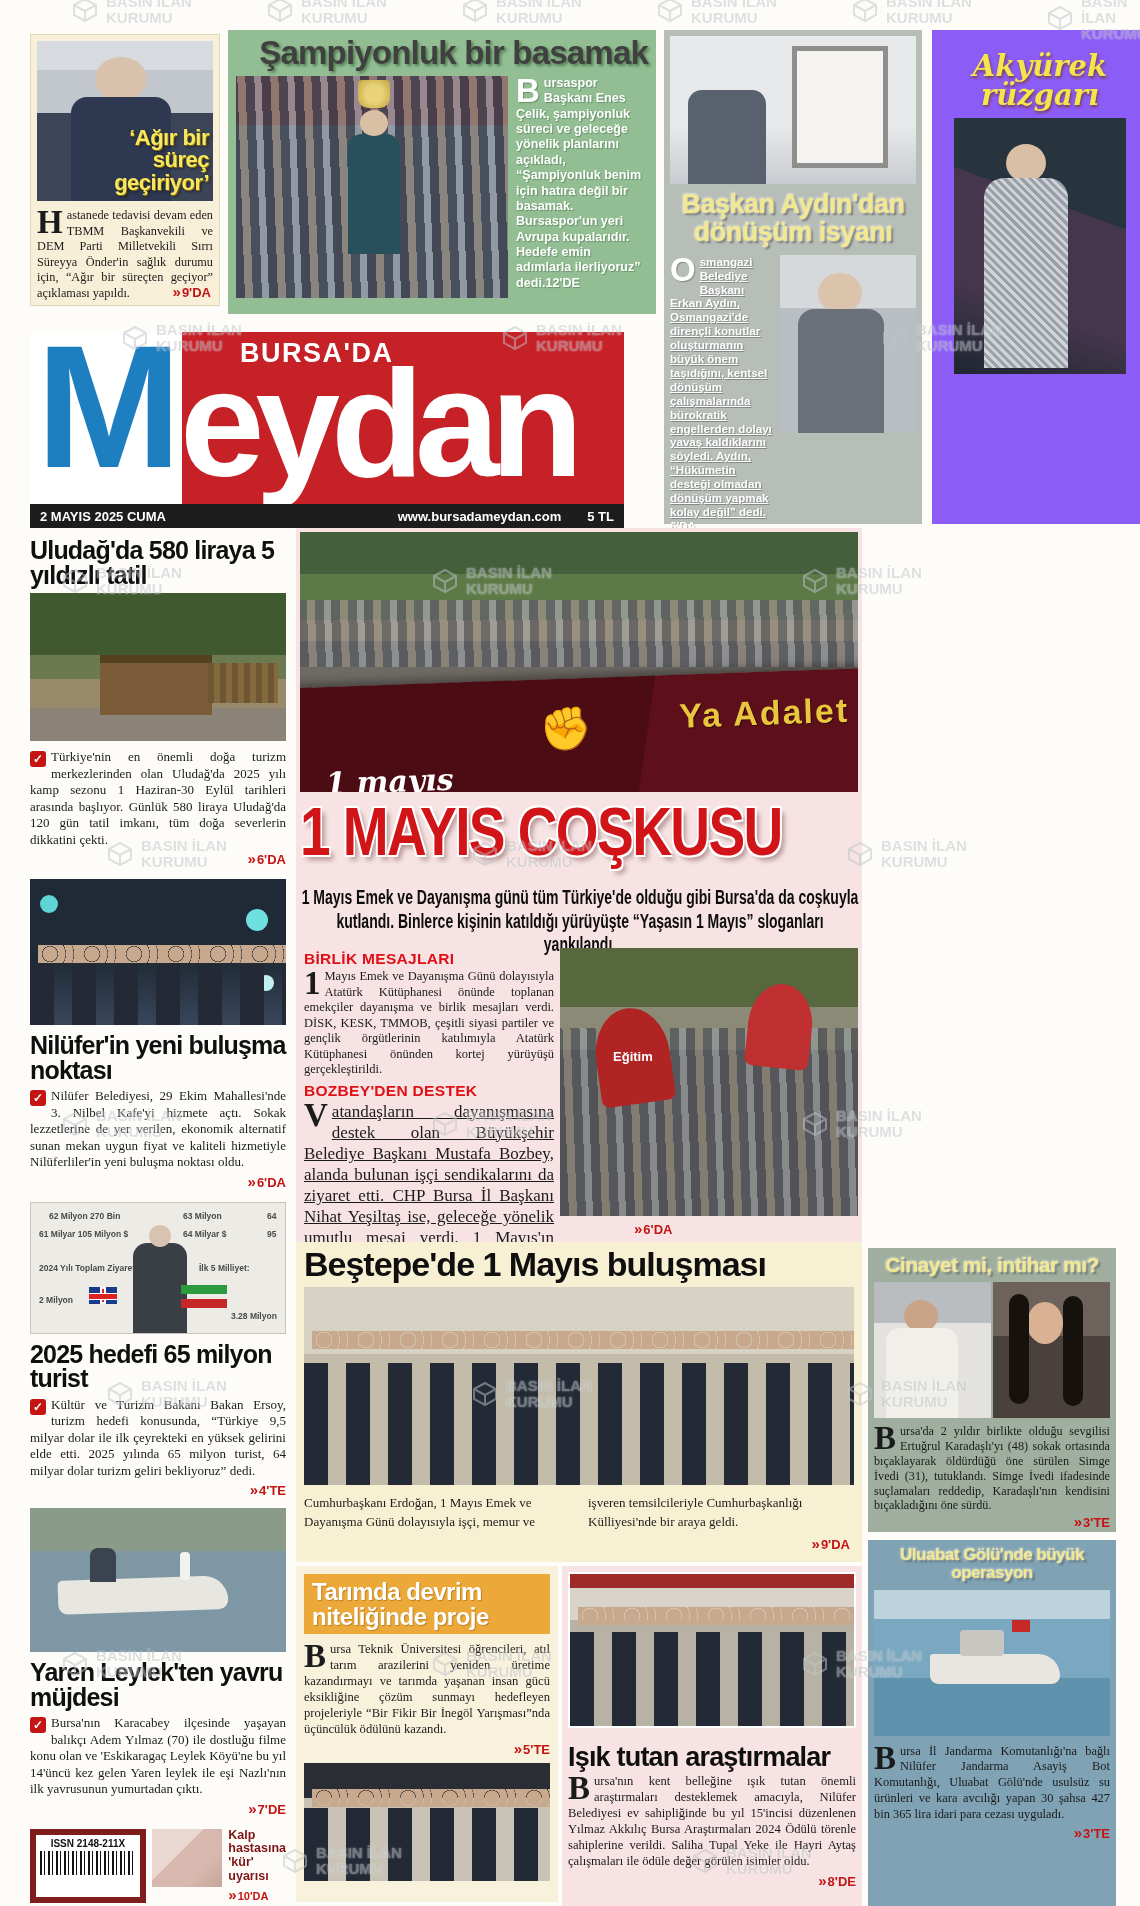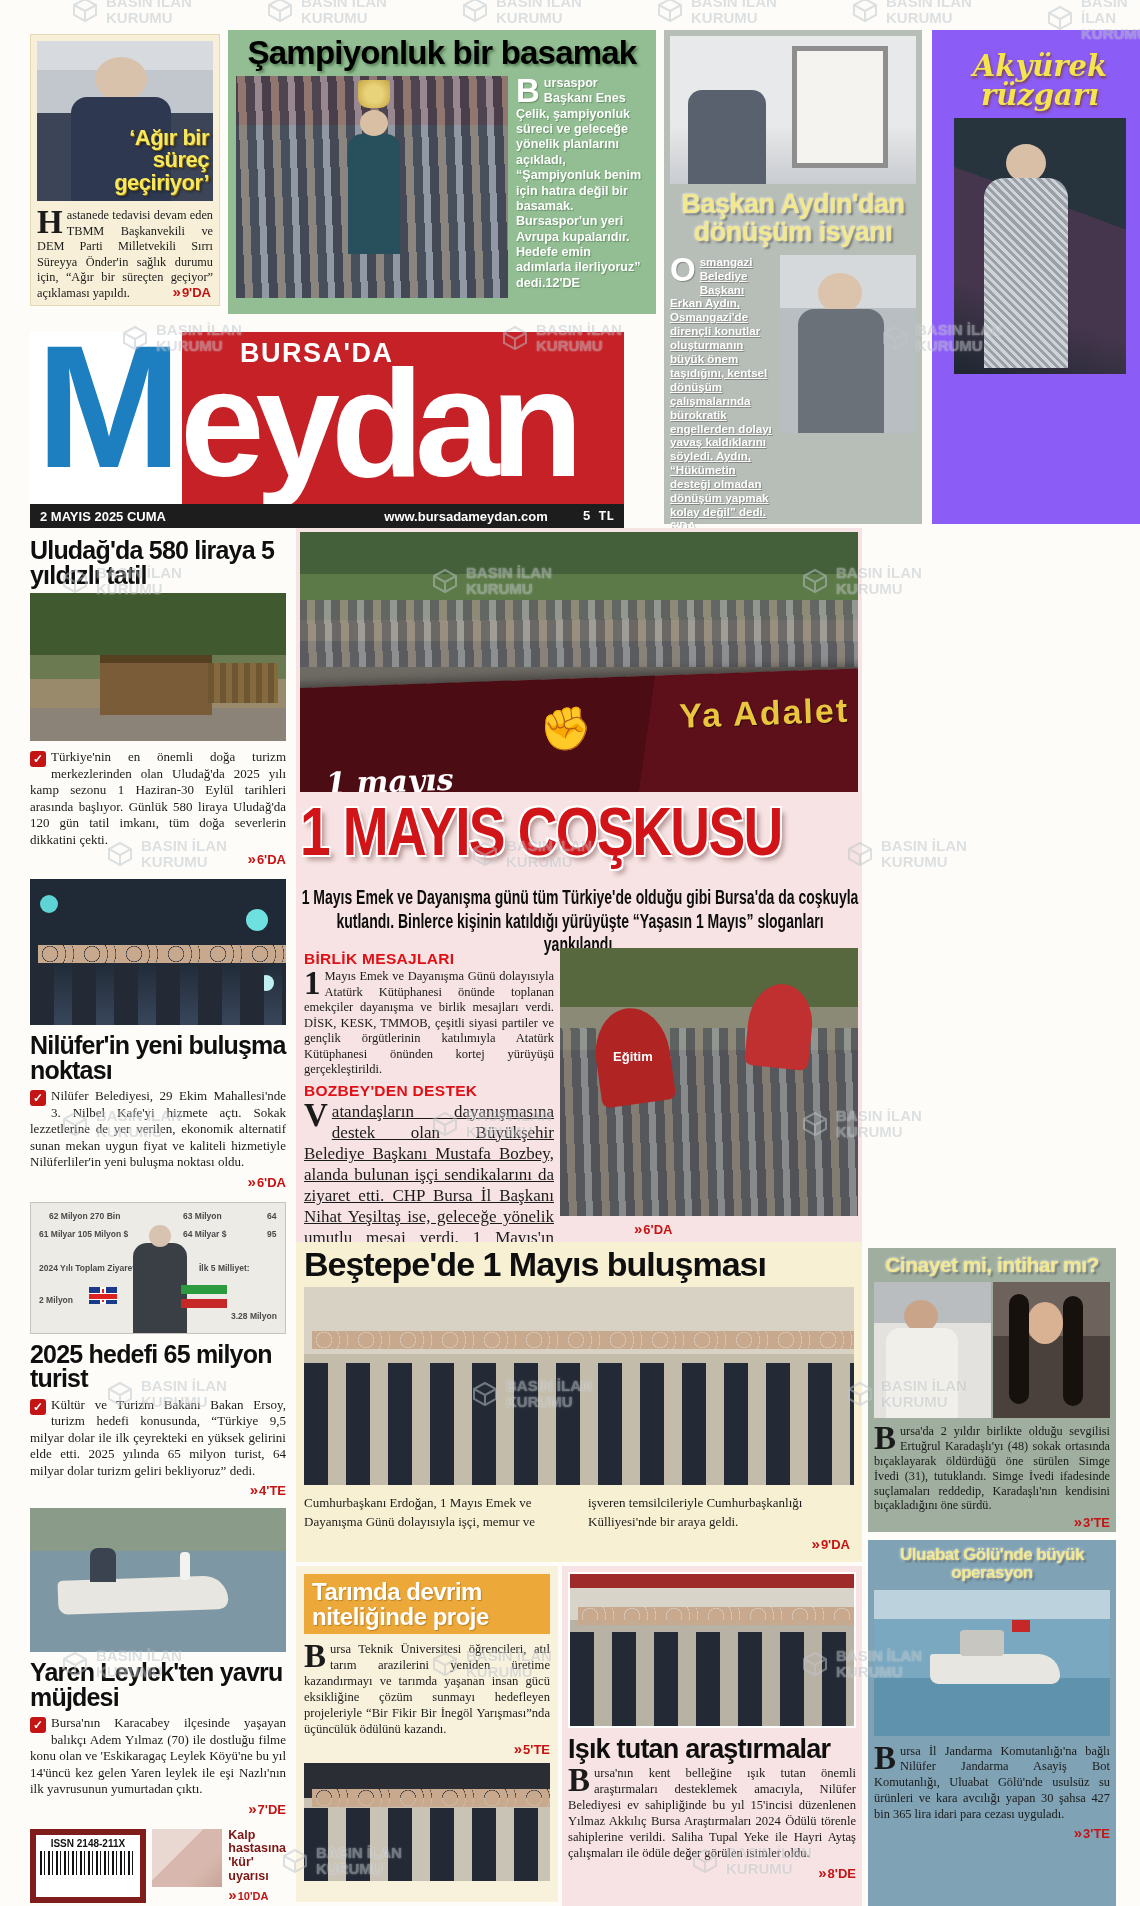--- a/index.html
+++ b/index.html
@@ -72,21 +72,21 @@
       <div class="abs" style="left:34px;top:56px;width:100px;height:110px;background:#2e3850;border-radius:16px 16px 0 0;"></div>
     </div>
     <div class="abs" style="right:10px;top:92px;width:130px;text-align:right;font-weight:bold;font-size:22px;line-height:1.02;color:#f6e85f;letter-spacing:-0.5px;text-shadow:1px 1px 0 #8a6a10,2px 2px 3px rgba(0,0,0,.55);">‘Ağır bir süreç geçiriyor’</div>
     <div class="body-s dc" style="margin-top:7px;font-size:12.3px;">Hastanede tedavisi devam eden TBMM Başkanvekili ve DEM Parti Milletvekili Sırrı Süreyya Önder'in sağlık durumu için, “Ağır bir süreçten geçiyor” açıklaması yapıldı.</div>
     <div class="pageref abs" style="right:8px;bottom:5px;">
       <span class="ar">»</span><span>9'DA</span>
     </div>
   </div>
 
   <div class="abs" style="left:228px;top:30px;width:428px;height:284px;background:#93be93;box-sizing:border-box;padding:4px 8px;">
-    <div style="text-align:center;font-weight:bold;font-size:33px;color:#000000;letter-spacing:-0.8px;text-shadow:2px 2px 3px rgba(20,60,20,.5);">Şampiyonluk bir basamak</div>
+    <div style="text-align:right;font-weight:bold;font-size:33px;color:#404040;letter-spacing:-0.8px;text-shadow:2px 2px 3px rgba(20,60,20,.5);">Şampiyonluk bir basamak</div>
     <div style="display:flex;gap:8px;margin-top:4px;">
       <div class="photo crowd" style="width:272px;height:222px;background:linear-gradient(180deg,#9f3d46 0 22%,#7d8696 22% 100%);">
         <div class="abs" style="left:112px;top:58px;width:52px;height:120px;background:#27505c;border-radius:14px 14px 0 0;"></div>
         <div class="abs" style="left:124px;top:34px;width:28px;height:26px;border-radius:50%;background:#d9bfa4;"></div>
         <div class="abs" style="left:122px;top:4px;width:32px;height:28px;background:radial-gradient(circle,#e8d27a 0 40%,#c3a23c 100%);border-radius:4px 4px 10px 10px;"></div>
       </div>
       <div class="body-w dc" style="flex:1;font-size:12.6px;line-height:1.22;text-shadow:1px 1px 1px rgba(20,60,20,.35);">Bursaspor Başkanı Enes Çelik, şampiyonluk süreci ve geleceğe yönelik planlarını açıkladı, “Şampiyonluk benim için hatıra değil bir basamak. Bursaspor'un yeri Avrupa kupalarıdır. Hedefe emin adımlarla ilerliyoruz” dedi.12'DE</div>
     </div>
   </div>
 
@@ -116,21 +116,21 @@
   <div class="abs" style="left:30px;top:332px;width:594px;height:196px;">
     <div style="position:absolute;inset:0 0 24px 0;overflow:hidden;">
       <div id="mast-red"></div>
       <div id="mast-m">M</div>
       <div id="mast-kicker">BURSA'DA</div>
       <div id="mast-rest">eydan</div>
     </div>
     <div id="mast-bar">
       <span>2 MAYIS 2025 CUMA</span>
       <span style="margin-left:auto;">www.bursadameydan.com</span>
-      <span style="margin-left:35px;font-family:Liberation Mono, monospace;">5 TL</span>
+      <span style="margin-left:26px;">5 TL</span>
     </div>
   </div>
 
   <div class="abs" style="left:30px;top:538px;width:256px;">
 
     <div>
       <div class="hl" style="font-size:25px;">Uludağ'da 580 liraya 5 yıldızlı tatil</div>
       <div class="photo" style="height:148px;margin-top:6px;background:linear-gradient(180deg,#41592f 0 42%,#6c7a52 42% 58%,#9a8a6c 58% 78%,#8b8377 78% 100%);">
         <div class="abs" style="left:70px;top:62px;width:112px;height:52px;background:#7a5c38;border-top:8px solid #55401f;"></div>
         <div class="abs" style="right:8px;top:70px;width:70px;height:40px;background:repeating-linear-gradient(90deg,#6e5633 0 6px,#85693f 6px 12px);"></div>
@@ -272,21 +272,21 @@
     <div class="pageref" style="margin-top:2px;">
       <span class="ar">»</span><span>5'TE</span>
     </div>
     <div class="photo ppl" style="height:118px;margin-top:6px;background:linear-gradient(180deg,#2a2d33 0 30%,#c9c3b6 30% 100%);"></div>
   </div>
 
   <div class="abs" style="left:562px;top:1566px;width:300px;height:340px;background:#f7e3e3;box-sizing:border-box;padding:6px;">
     <div class="photo ppl" style="height:152px;background:linear-gradient(180deg,#d9d4ca 0 30%,#b8b2a5 30% 100%);border:2px solid #fff;">
       <div class="abs" style="left:0;top:0;width:100%;height:14px;background:#9e2a2a;"></div>
     </div>
-    <div class="hl" style="font-size:27px;margin-top:8px;">Işık tutan araştırmalar</div>
+    <div class="hl" style="font-size:27px;margin-top:16px;">Işık tutan araştırmalar</div>
     <div class="body-s dc" style="margin-top:4px;font-size:12.6px;">Bursa'nın kent belleğine ışık tutan önemli araştırmaları desteklemek amacıyla, Nilüfer Belediyesi ev sahipliğinde bu yıl 15'incisi düzenlenen Yılmaz Akkılıç Bursa Araştırmaları 2024 Ödülü törenle sahiplerine verildi. Saliha Tupal Yeke ile Hayri Aytaş çalışmaları ile ödüle değer görülen isimler oldu.</div>
     <div class="pageref" style="margin-top:2px;">
       <span class="ar">»</span><span>8'DE</span>
     </div>
   </div>
 
   <div class="abs" style="left:868px;top:1248px;width:248px;height:284px;background:#9fae9e;box-sizing:border-box;padding:6px;">
     <div class="yelhl" style="font-size:21px;">Cinayet mi, intihar mı?</div>
     <div style="display:flex;gap:2px;margin-top:6px;">
       <div class="photo" style="width:50%;height:136px;background:linear-gradient(180deg,#b9bdbf 0 30%,#e4e2de 30% 100%);">

